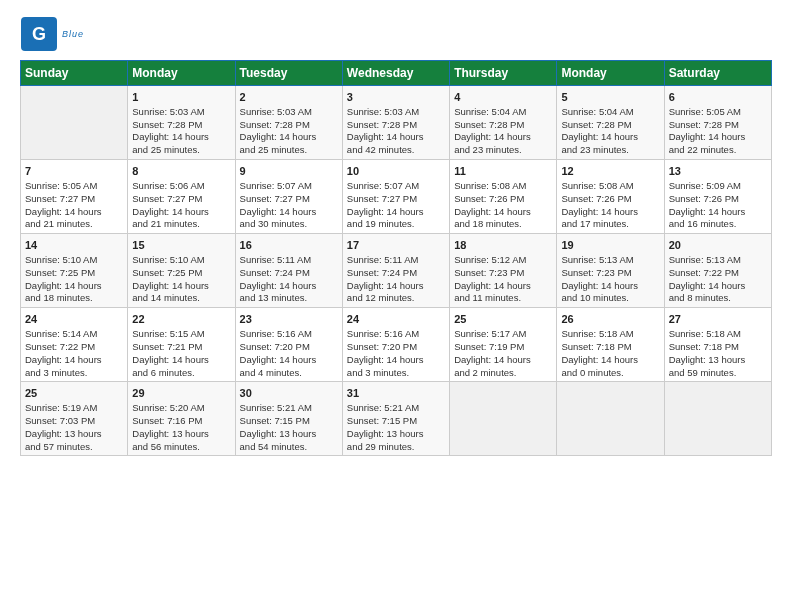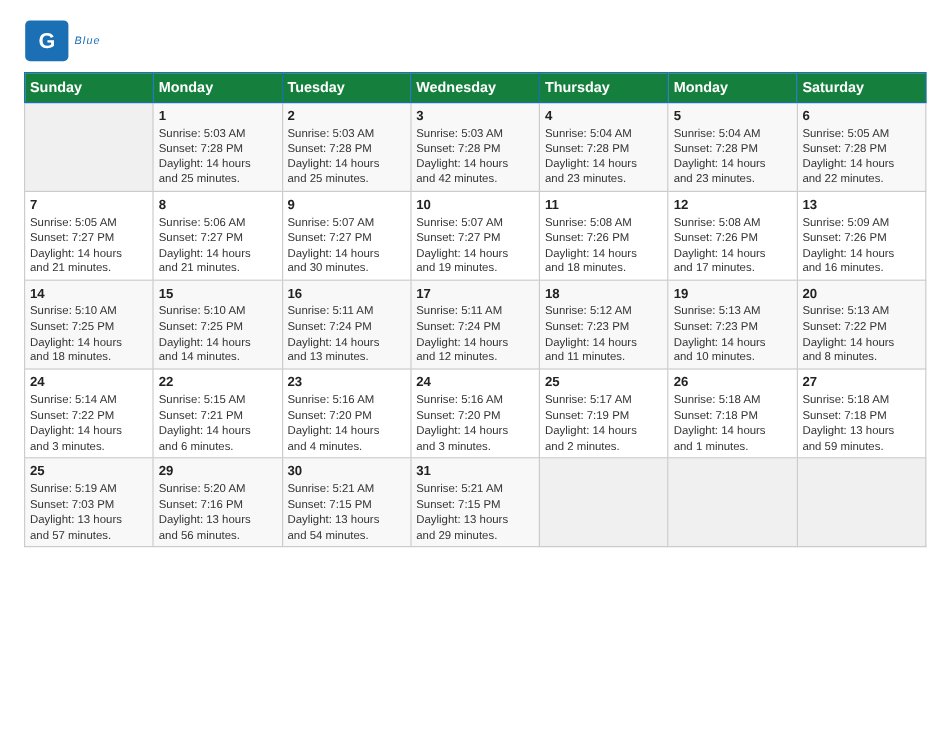--- a/index.html
+++ b/index.html
@@ -295,21 +295,21 @@
             <div>Sunrise: 5:17 AM</div>
             <div>Sunset: 7:19 PM</div>
             <div>Daylight: 14 hours</div>
             <div>and 2 minutes.</div>
           </td>
           <td>
             <span class="day-num">26</span>
             <div>Sunrise: 5:18 AM</div>
             <div>Sunset: 7:18 PM</div>
             <div>Daylight: 14 hours</div>
-            <div>and 1 minutes.</div>
+            <div>and 0 minutes.</div>
           </td>
           <td>
             <span class="day-num">27</span>
             <div>Sunrise: 5:18 AM</div>
             <div>Sunset: 7:18 PM</div>
             <div>Daylight: 13 hours</div>
             <div>and 59 minutes.</div>
           </td>
         </tr>
         <tr>

